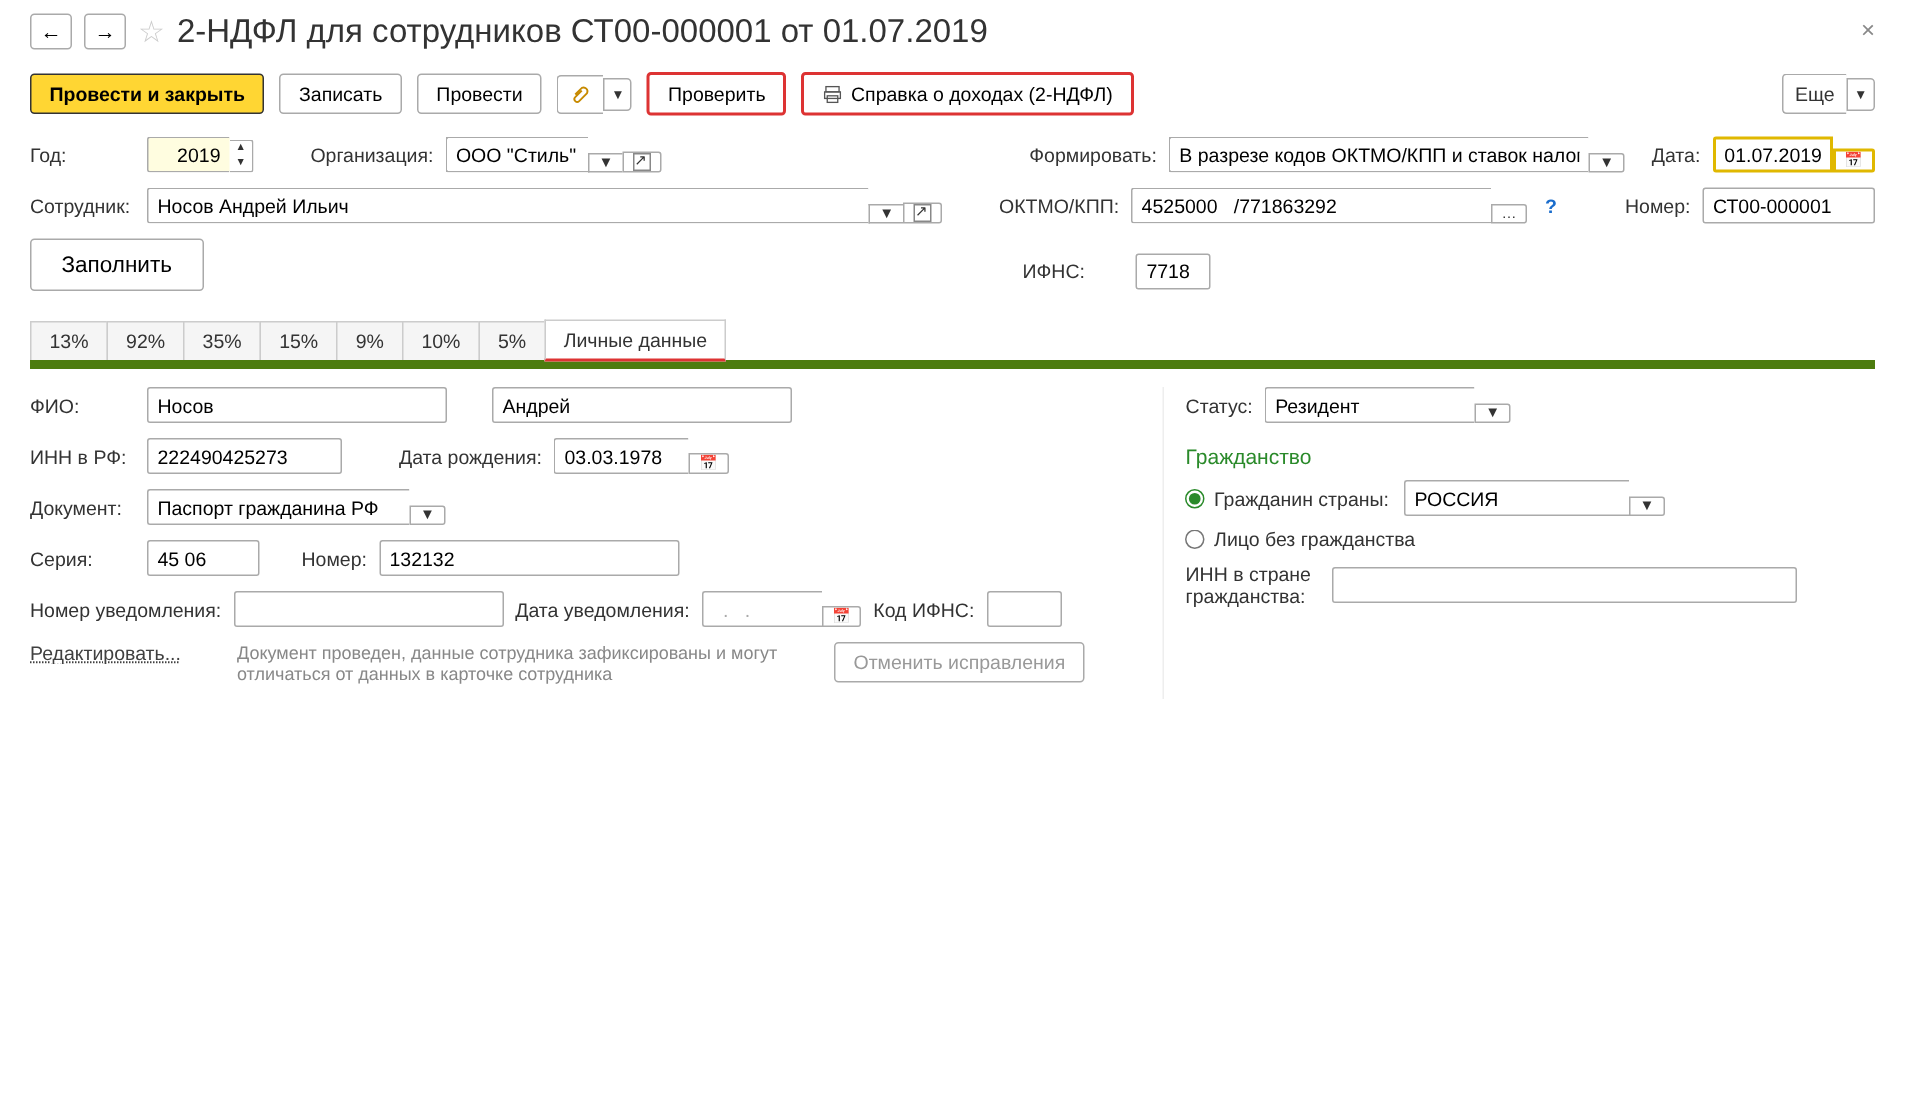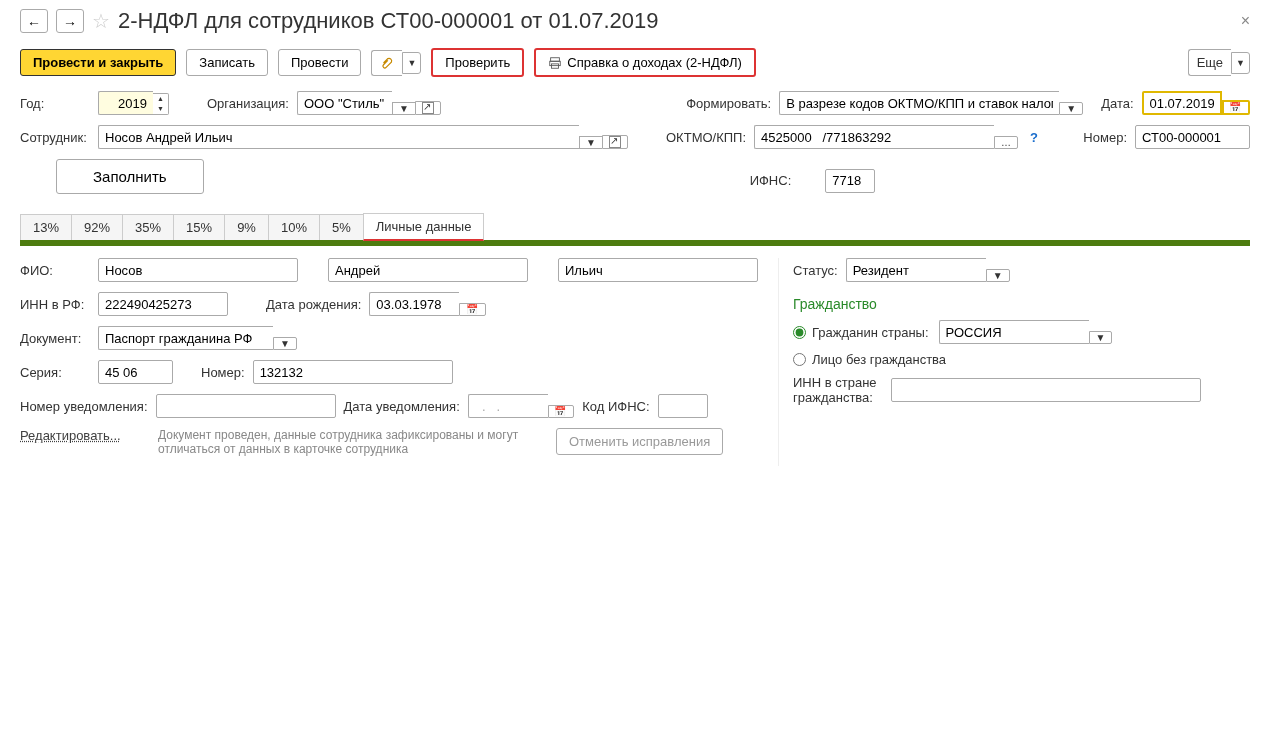--- a/index.html
+++ b/index.html
@@ -22,21 +22,21 @@
 .input { border: 1px solid #aaa; border-radius: 2px; padding: 3px 6px; font-size: 13px; background: #fff; height: 24px; }
 .input-group { display: flex; align-items: flex-end; }
 .input-group .input { border-radius: 2px 0 0 2px; border-right: none; }
 .input-group .addon { border: 1px solid #aaa; background: #fff; padding: 0 6px; display: flex; align-items: center; cursor: pointer; font-size: 10px; }
 .input-group .addon:not(:last-child) { border-right: none; }
 .input-group .addon:last-child { border-radius: 0 2px 2px 0; }
 .spinner-btns { display: flex; flex-direction: column; border: 1px solid #aaa; border-left: none; border-radius: 0 2px 2px 0; }
 .spinner-btns span { font-size: 7px; padding: 0 4px; line-height: 10px; cursor: pointer; }
 .yellow-bg { background: #fffde0; }
 .yellow-border-input { border: 2px solid #e0b800 !important; }
-.btn-fill { border: 1px solid #aaa; background: #fff; border-radius: 3px; padding: 8px 36px; font-size: 15px; cursor: pointer; margin-bottom: 8px; margin-left: 36px; }
+.btn-fill { border: 1px solid #aaa; background: #fff; border-radius: 3px; padding: 8px 20px; font-size: 15px; cursor: pointer; margin-bottom: 8px; }
 .tabs { display: flex; border-bottom: 6px solid #4d7c0f; margin-bottom: 12px; align-items: flex-end; }
 .tab { border: 1px solid #ccc; border-bottom: none; padding: 5px 12px; background: #f5f5f5; cursor: pointer; font-size: 13px; margin-right: -1px; }
 .tab.active { background: #fff; border-bottom: 2px solid #d33; position: relative; top: 1px; }
 .content-grid { display: flex; gap: 20px; }
 .left-col { flex: 1.6; }
 .right-col { flex: 1; border-left: 1px solid #eee; padding-left: 14px; }
 .section-title { color: #2a8a2a; font-size: 14px; margin: 14px 0 8px; }
 .link { color: #404040; text-decoration: underline dotted; cursor: pointer; }
 .help-icon { color: #1a6dcc; font-weight: bold; cursor: pointer; margin-left: 4px; }
 .small-note { color: #888; font-size: 12px; }
@@ -151,21 +151,20 @@
   <div class="tab active">Личные данные</div>
 </div>
 
 <div class="content-grid">
   <div class="left-col">
 
     <div class="form-row">
       <span class="label" style="width:70px">ФИО:</span>
       <input class="input" style="width: 200px;" value="Носов">
       <input class="input" style="width: 200px; margin-left: 22px;" value="Андрей">
-      <input class="input" style="width: 200px; margin-left: 22px;" value="Ильич">
     </div>
 
     <div class="form-row">
       <span class="label" style="width:70px">ИНН в РФ:</span>
       <input class="input" style="width: 130px;" value="222490425273">
       <span class="label" style="margin-left:30px">Дата рождения:</span>
       <div class="input-group">
         <input class="input" style="width: 90px;" value="03.03.1978">
         <span class="addon">📅</span>
       </div>

